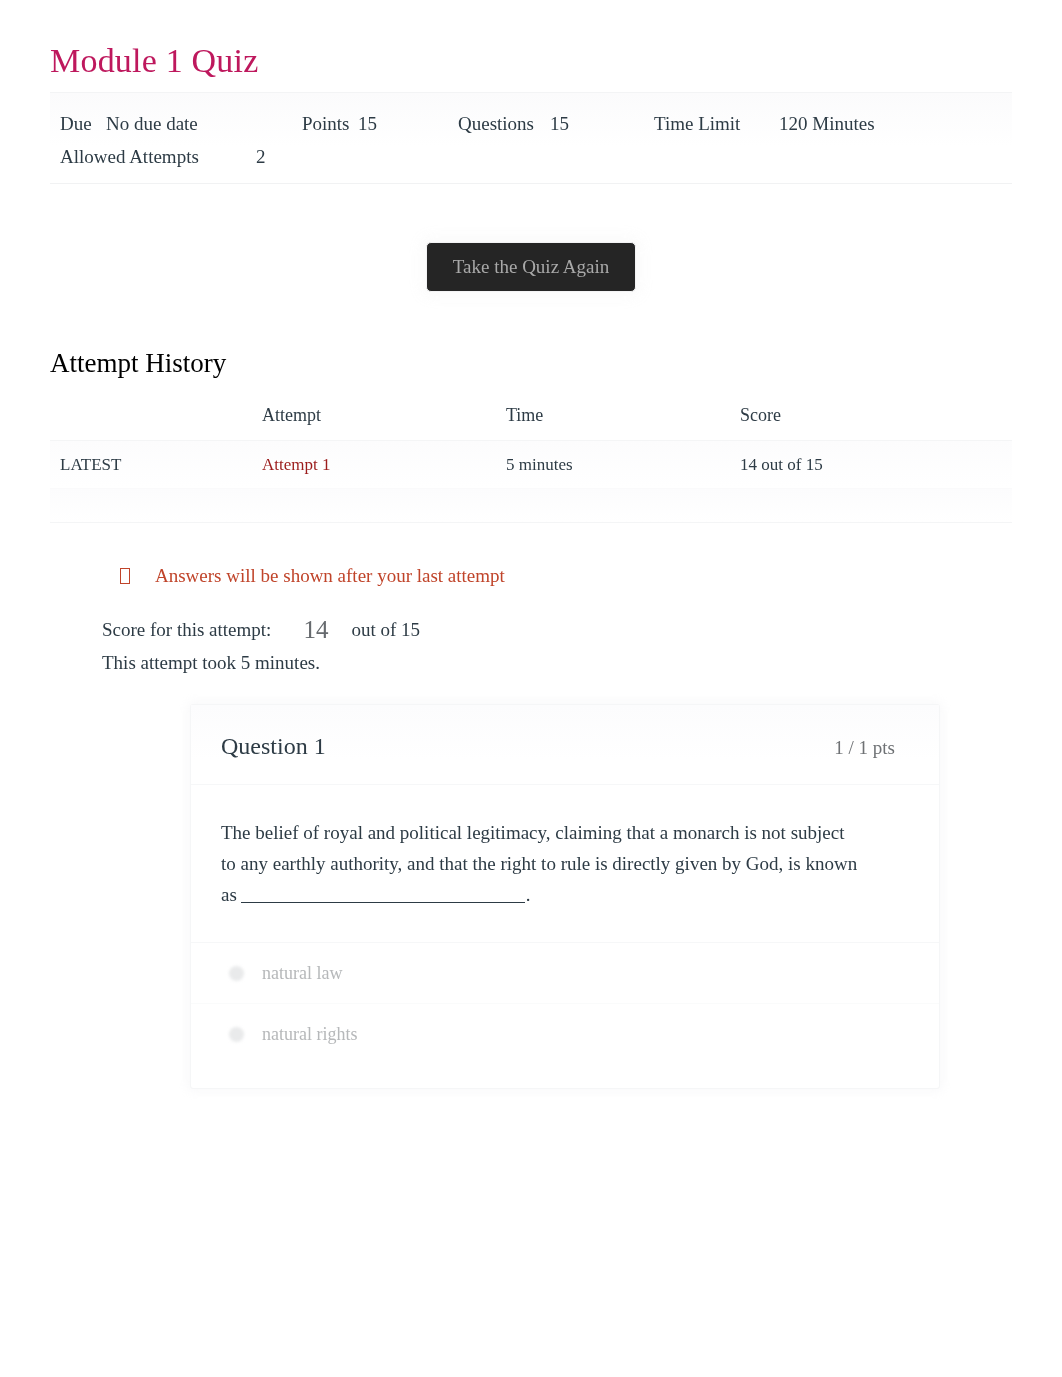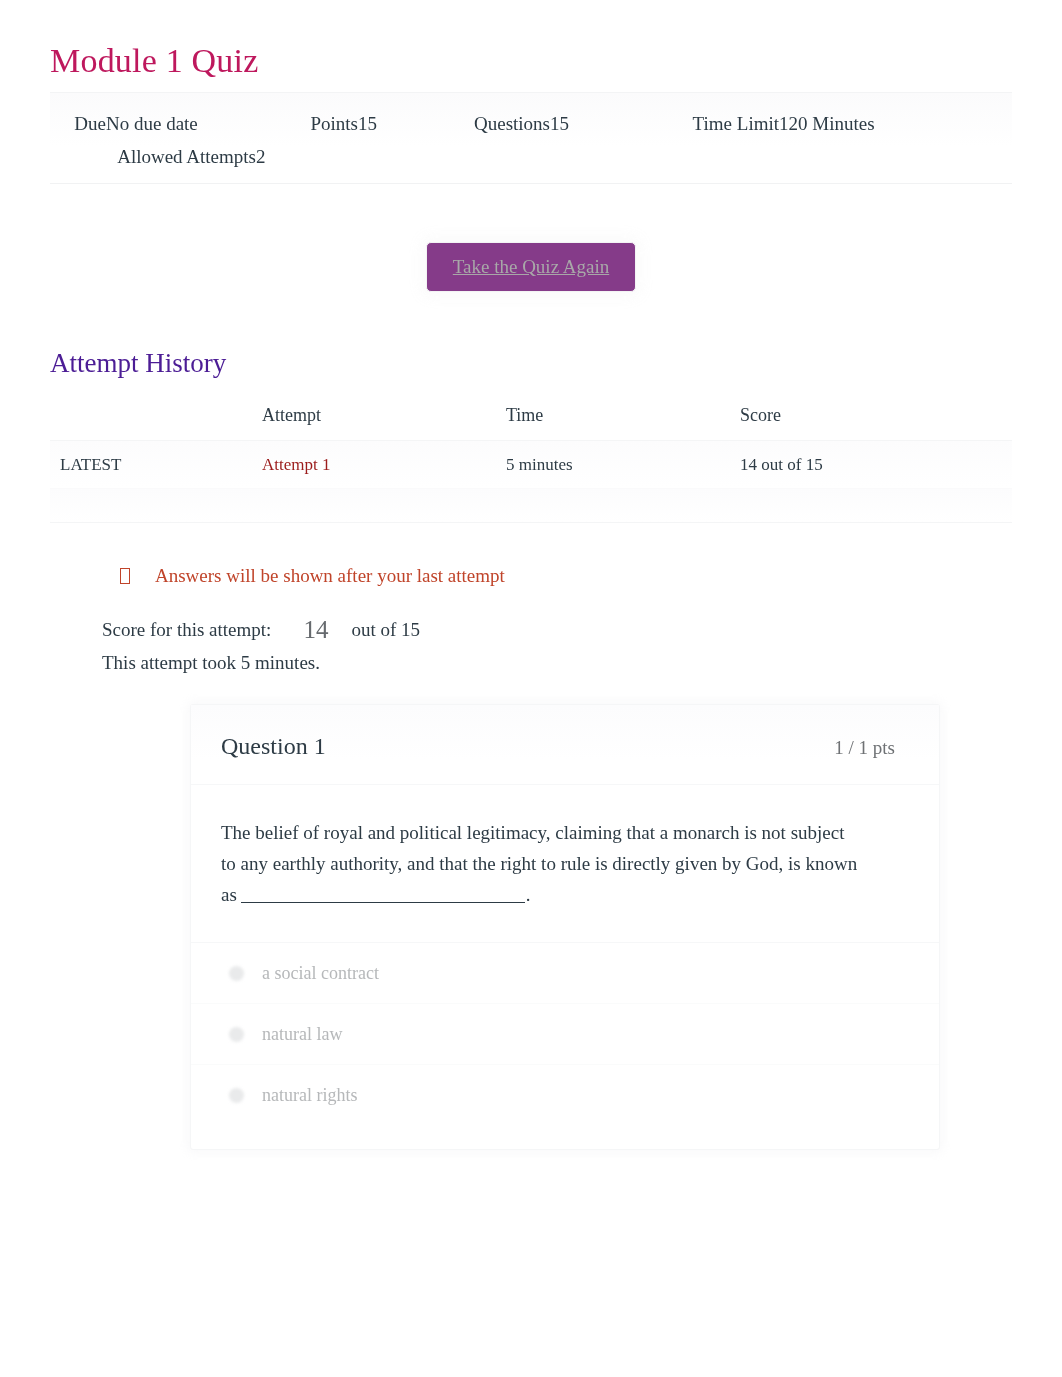--- a/index.html
+++ b/index.html
@@ -42,21 +42,20 @@
   .detail-row {
     display: flex;
     align-items: baseline;
     font-size: 19px;
     line-height: 33px;
     padding-left: 10px;
   }
   .detail-key {
     color: #2d3b45;
     white-space: nowrap;
-    text-align: right;
   }
   .detail-val {
     color: #2d3b45;
     white-space: nowrap;
   }
   .d-due-key   { width: 46px; }
   .d-due-val   { width: 196px; }
   .d-pts-key   { width: 56px; }
   .d-pts-val   { width: 100px; }
   .d-q-key     { width: 92px; }
@@ -70,37 +69,36 @@
   .btn-wrap {
     display: flex;
     justify-content: center;
     padding: 58px 0 0 0;
   }
   .btn-take-again {
     display: inline-block;
     padding: 11px 26px;
     border: 1px solid #f2f2f3;
     border-radius: 5px;
-    background: #701a75;
+    background: #000000;
     color: #9a9a9a;
     font-size: 19px;
     font-family: "Liberation Serif", "DejaVu Serif", serif;
     line-height: 26px;
     box-shadow: 0 0 14px 6px rgba(250,250,250,0.95);
     filter: blur(0.6px);
     opacity: 0.85;
     cursor: pointer;
-    text-decoration: underline;
   }
 
   
   .section-title {
     font-size: 27px;
     font-weight: 400;
-    color: #4c1d95;
+    color: #000000;
     margin: 0;
     padding: 56px 0 0 20px;
   }
 
   .history-table {
     margin: 26px 20px 0 20px;
     width: calc(100% - 40px);
     border-collapse: collapse;
     font-size: 18px;
   }
@@ -336,24 +334,20 @@
     <div class="question-header">
       <span class="question-name">Question 1</span>
       <span class="question-pts">1 / 1 pts</span>
     </div>
     <div class="question-body">
       <p class="question-text"><span>The belief of royal and political legitimacy, claiming that a monarch is not subject to any earthly authority, and that the right to rule is directly given by God, is known as</span><span class="blank-fill"></span><span>.</span></p>
     </div>
     <div class="answers-list">
       <div class="answer-row faded">
         <span class="radio-dot"></span>
-        <span class="answer-text">a social contract</span>
-      </div>
-      <div class="answer-row faded">
-        <span class="radio-dot"></span>
         <span class="answer-text">natural law</span>
       </div>
       <div class="answer-row faded">
         <span class="radio-dot"></span>
         <span class="answer-text">natural rights</span>
       </div>
     </div>
   </div>
 
 </div>

